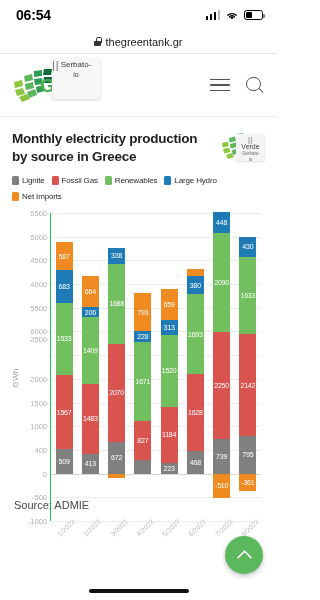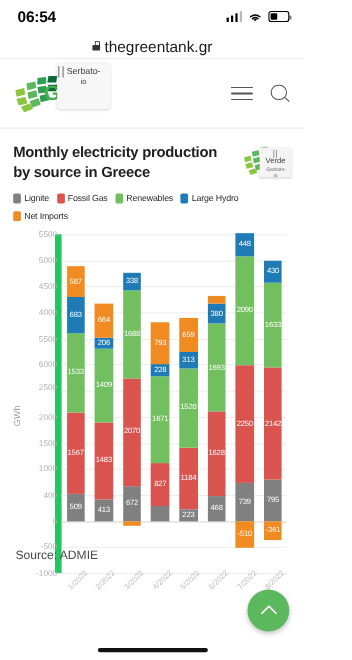--- a/index.html
+++ b/index.html
@@ -32,21 +32,21 @@
   .batt b { display:block; height:100%; width:40%; background:#000; border-radius:1.2px; }
 
   
   .urlbar {
     height: 24px; display:flex; align-items:center; justify-content:center;
     gap:4px; background:#fff; border-bottom:1px solid #e3e3e3;
   }
   .urlbar .lock { width:7px; height:9px; position:relative; }
   .urlbar .lock::before { content:""; position:absolute; left:0; bottom:0; width:7px; height:5.5px; background:#333; border-radius:1px; }
   .urlbar .lock::after { content:""; position:absolute; left:1.6px; top:0; width:3.8px; height:4.6px; border:1.2px solid #333; border-bottom:none; border-radius:2.2px 2.2px 0 0; }
-  .urlbar .host { font-size:14px; color:#1b1b1b; font-weight:500; }
+  .urlbar .host { font-size:11px; color:#1b1b1b; font-weight:500; }
 
   
   .siteheader {
     height: 63px; background:#fff; display:flex; align-items:center;
     padding: 0 14px 0 10px; justify-content:space-between;
     border-bottom:1px solid #ececec; position:relative;
   }
   .brand { position:relative; display:flex; align-items:center; height:100%; }
   .brandmark { position:relative; width:56px; height:42px; }
   .brandmark svg { position:absolute; left:0; top:0; }
@@ -99,21 +99,21 @@
   .ylabel {
     position:absolute; left:-6px; top:50%; transform:translateY(-50%) rotate(-90deg);
     font-size:8px; color:#9a9a9a; letter-spacing:.2px;
   }
   .ytick {
     position:absolute; right:100%; margin-right:4px; transform:translateY(-50%);
     font-size:7.5px; color:#b0b0b0; white-space:nowrap;
   }
   .plot {
     position:absolute; left:38px; right:4px; top:0; bottom:22px;
-    border-left:6px solid #22c55e;
+    border-left:1px solid #22c55e;
   }
   .gridline { position:absolute; left:0; right:0; height:1px; background:#ededed; }
   .gridline.zero { background:#d8d8d8; }
   .bars { position:absolute; left:0; right:0; top:0; bottom:0; display:flex; }
   .bargroup { flex:1; position:relative; }
   .seg {
     position:absolute; left:18%; width:64%;
     display:flex; align-items:center; justify-content:center;
     overflow:hidden;
   }
@@ -272,21 +272,21 @@
         <div class="ytick" style="top: 23.6923px;">5000</div>
         <div class="gridline" style="top: 47.3846px;"></div>
         <div class="ytick" style="top: 47.3846px;">4500</div>
         <div class="gridline" style="top: 71.0769px;"></div>
         <div class="ytick" style="top: 71.0769px;">4000</div>
         <div class="gridline" style="top: 94.7692px;"></div>
         <div class="ytick" style="top: 94.7692px;">5500</div>
         <div class="gridline" style="top: 118.462px;"></div>
         <div class="ytick" style="top: 118.462px;">6000</div>
         <div class="gridline" style="top: 142.154px;"></div>
-        <div class="ytick" style="top: 139px;">2500</div>
+        <div class="ytick" style="top: 126px;">2500</div>
         <div class="gridline" style="top: 165.846px;"></div>
         <div class="ytick" style="top: 165.846px;">2000</div>
         <div class="gridline" style="top: 189.538px;"></div>
         <div class="ytick" style="top: 189.538px;">1500</div>
         <div class="gridline" style="top: 213.231px;"></div>
         <div class="ytick" style="top: 213.231px;">1000</div>
         <div class="gridline" style="top: 236.923px;"></div>
         <div class="ytick" style="top: 236.923px;">400</div>
         <div class="gridline zero" style="top: 260.615px;"></div>
         <div class="ytick" style="top: 260.615px;">0</div>

